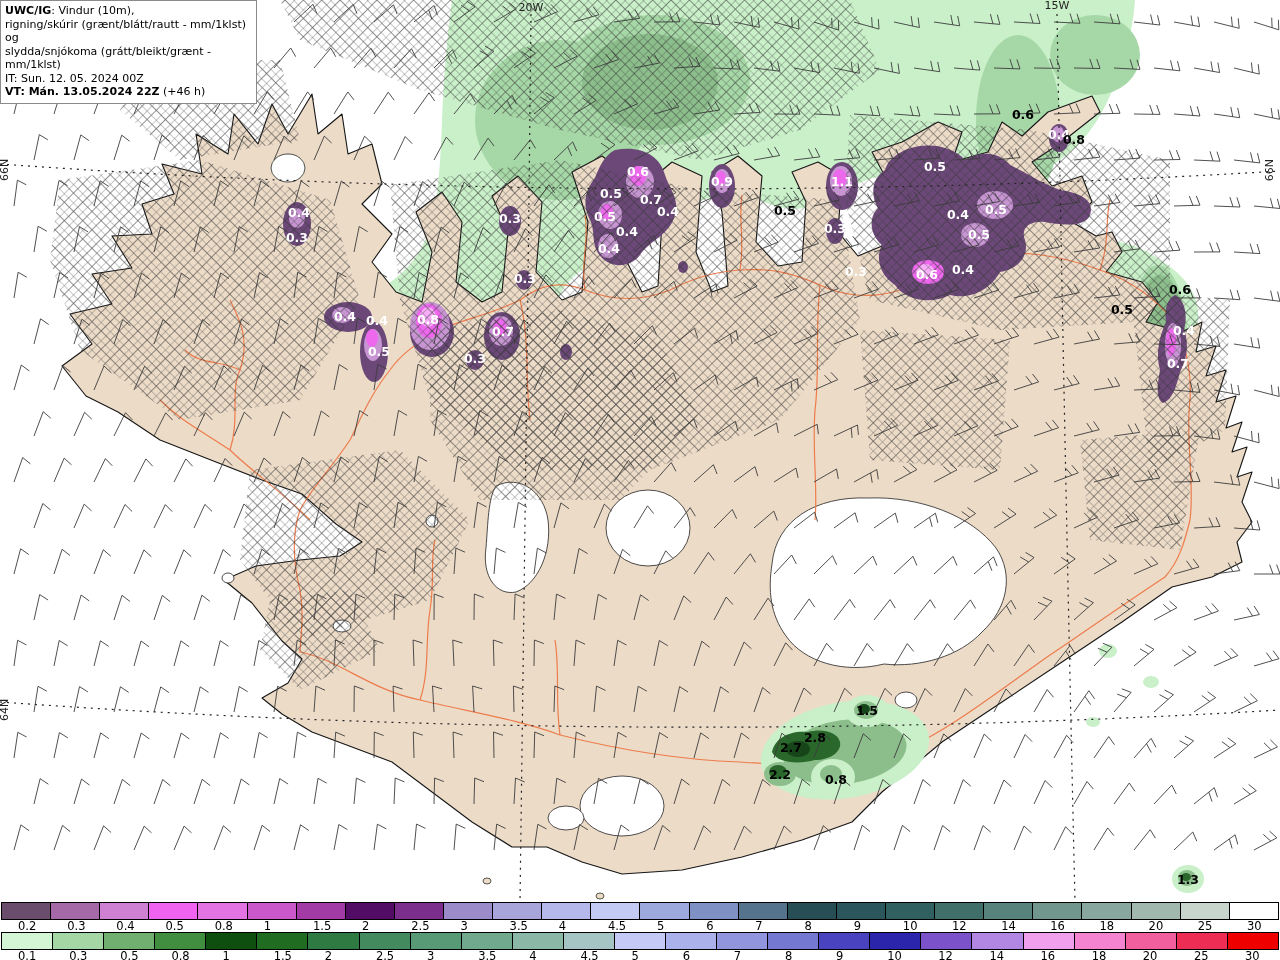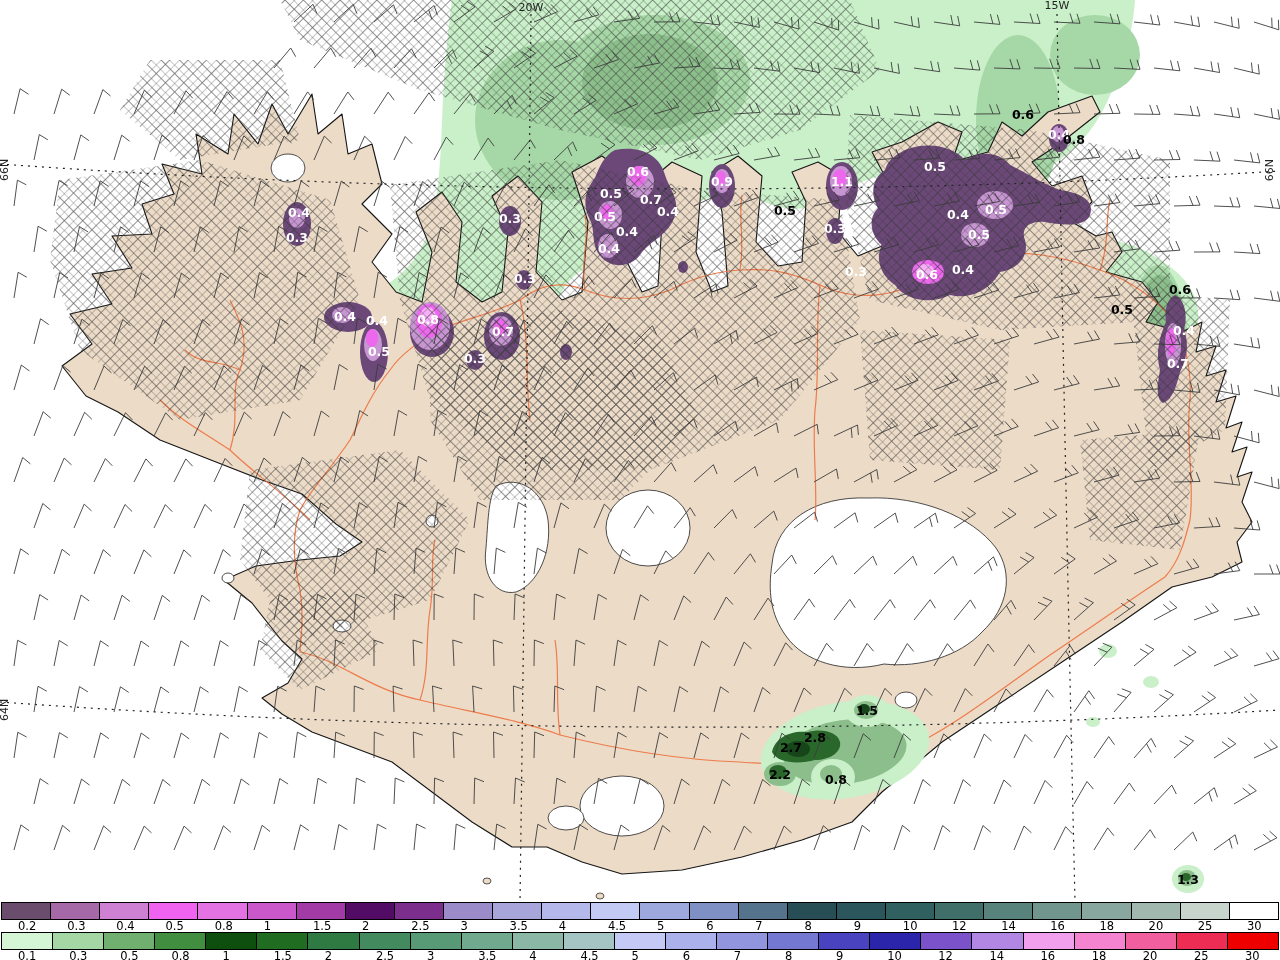--- a/index.html
+++ b/index.html
@@ -262,20 +262,27 @@
         <text x="1180" y="294" class="precip-label" text-anchor="middle" fill="#000000">0.6</text>
         <text x="791" y="752" class="precip-label" text-anchor="middle" fill="#000000" font-size="14">2.7</text>
         <text x="815" y="742" class="precip-label" text-anchor="middle" fill="#000000">2.8</text>
         <text x="780" y="779" class="precip-label" text-anchor="middle" fill="#000000">2.2</text>
         <text x="836" y="784" class="precip-label" text-anchor="middle" fill="#000000">0.8</text>
         <text x="867" y="715" class="precip-label" text-anchor="middle" fill="#000000">1.5</text>
         <text x="1188" y="884" class="precip-label" text-anchor="middle" fill="#000000">1.3</text>
       </g>
   </svg>
 
+  <div id="title-box">
+      <div class="tl"><b>UWC/IG</b>: Vindur (10m),</div>
+      <div class="tl">rigning/skúrir (grænt/blátt/rautt - mm/1klst) og</div>
+      <div class="tl">slydda/snjókoma (grátt/bleikt/grænt - mm/1klst)</div>
+      <div class="tl">IT: Sun. 12. 05. 2024 00Z</div>
+      <div class="tl"><b>VT: Mán. 13.05.2024 22Z</b> (+46 h)</div>
+    </div>
 
   <div id="legend">
     <div class="cbar" id="sleet-bar">
         <div class="cell" style="background: rgb(106, 76, 109);"></div>
         <div class="cell" style="background: rgb(165, 105, 168);"></div>
         <div class="cell" style="background: rgb(206, 128, 210);"></div>
         <div class="cell" style="background: rgb(240, 99, 240);"></div>
         <div class="cell" style="background: rgb(227, 115, 227);"></div>
         <div class="cell" style="background: rgb(203, 88, 203);"></div>
         <div class="cell" style="background: rgb(162, 59, 165);"></div>

